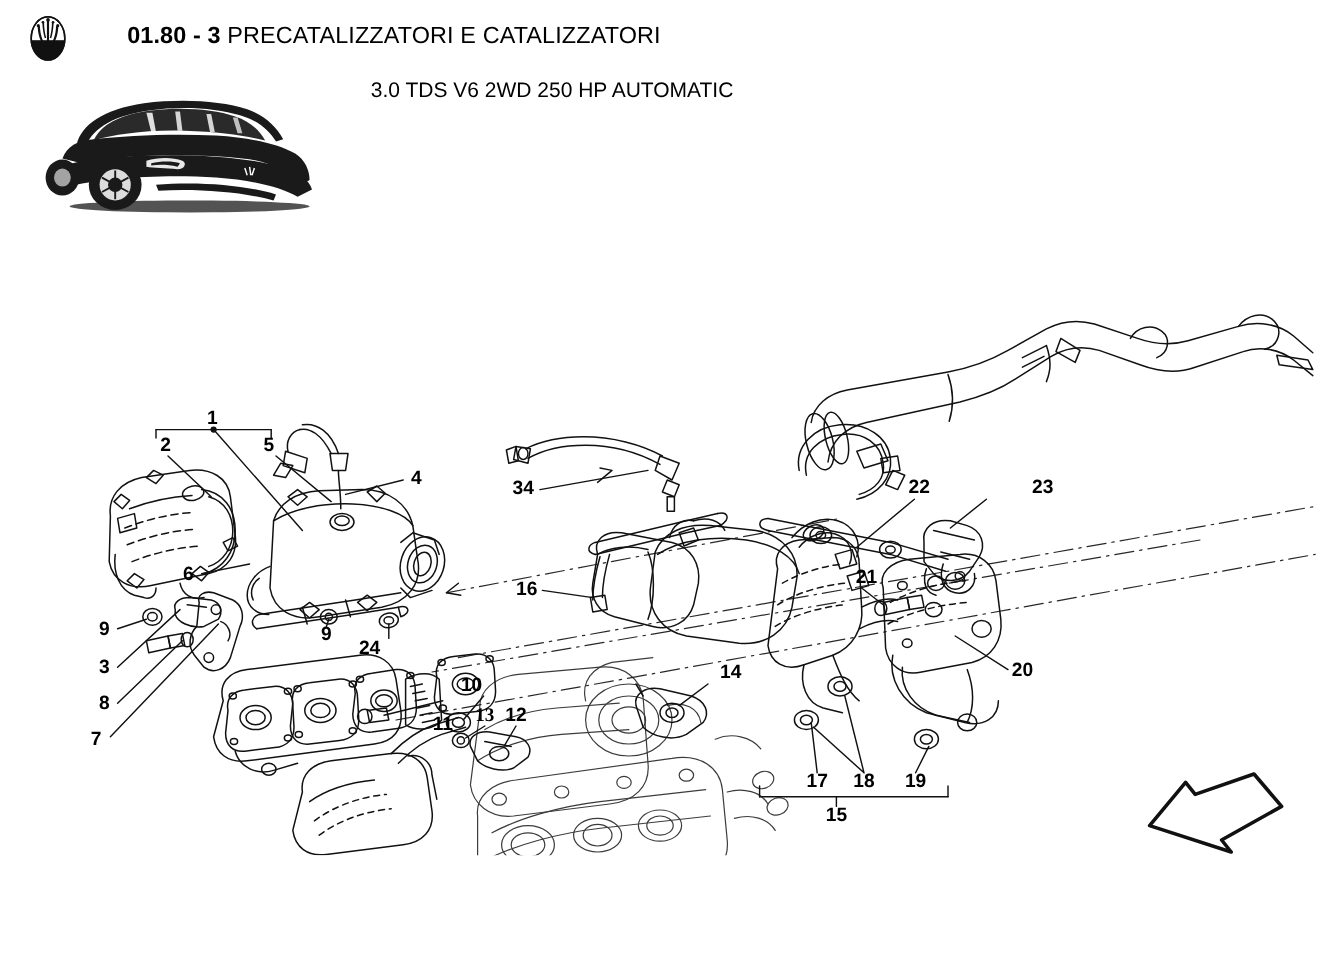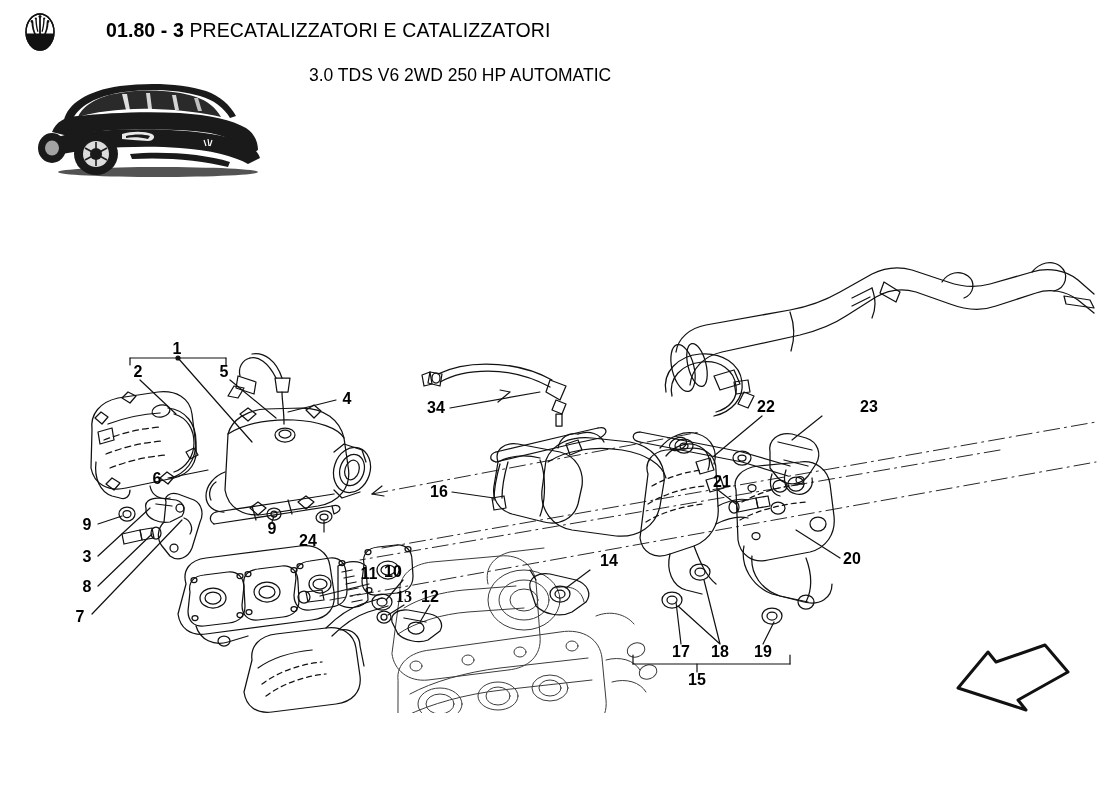--- a/index.html
+++ b/index.html
@@ -605,21 +605,21 @@
     <div class="callout-label" style="left:347px; top:399px;">4</div>
     <div class="callout-label" style="left:157px; top:479px;">6</div>
     <div class="callout-label" style="left:87px;  top:525px;">9</div>
     <div class="callout-label" style="left:87px;  top:557px;">3</div>
     <div class="callout-label" style="left:87px;  top:587px;">8</div>
     <div class="callout-label" style="left:80px;  top:617px;">7</div>
     <div class="callout-label" style="left:272px; top:529px;">9</div>
     <div class="callout-label" style="left:308px; top:541px;">24</div>
     <div class="callout-label" style="left:436px; top:408px;">34</div>
     <div class="callout-label" style="left:439px; top:492px;">16</div>
-    <div class="callout-label" style="left:369px; top:574px;">11</div>
+    <div class="callout-label" style="left:369px; top:604px;">11</div>
     <div class="callout-label" style="left:387px; top:572px;padding-left:12px;">10</div>
     <div class="callout-label" style="left:404px; top:597px;font-family:Liberation Serif, serif;">13</div>
     <div class="callout-label" style="left:430px; top:597px;">12</div>
     <div class="callout-label" style="left:609px; top:561px;">14</div>
     <div class="callout-label" style="left:766px; top:407px;">22</div>
     <div class="callout-label" style="left:825px; top:407px;margin-left:44px;">23</div>
     <div class="callout-label" style="left:716px; top:482px;padding-left:12px;">21</div>
     <div class="callout-label" style="left:852px; top:559px;">20</div>
     <div class="callout-label" style="left:681px; top:652px;">17</div>
     <div class="callout-label" style="left:720px; top:652px;">18</div>

